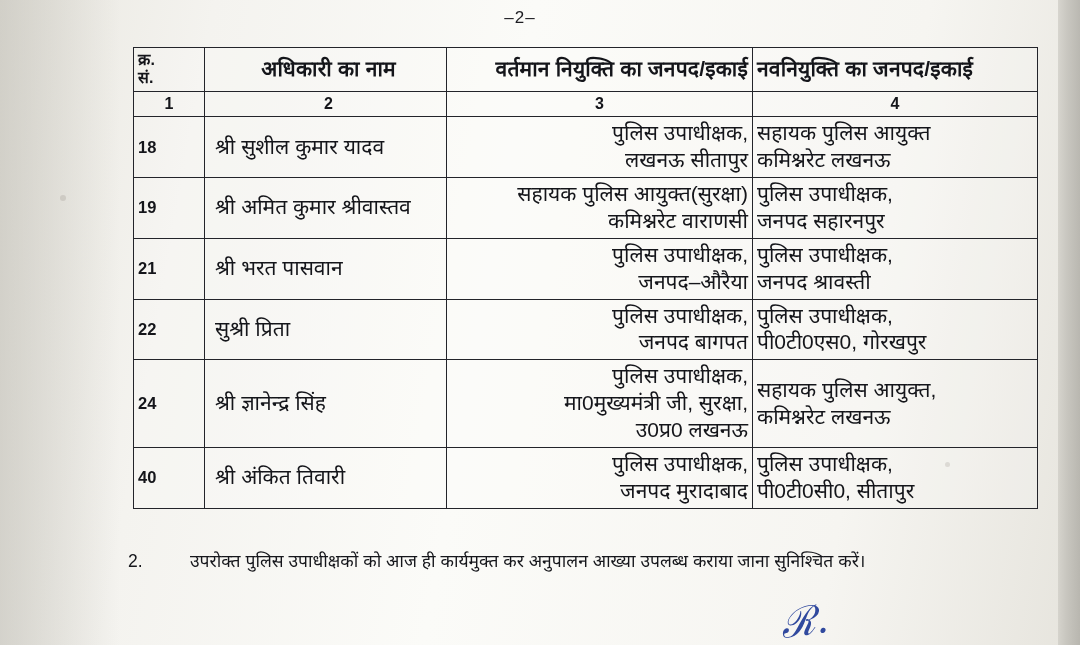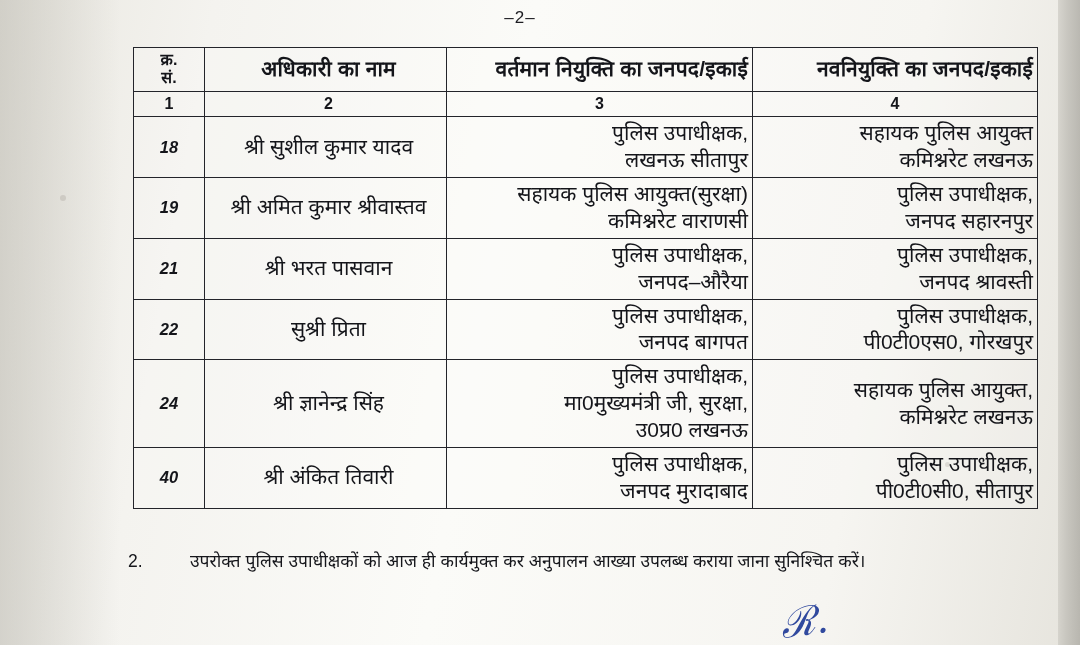--- a/index.html
+++ b/index.html
@@ -58,40 +58,40 @@
     background: rgba(255,255,255,0.18);
   }
   .doc-table td, .doc-table th {
     border: 1.6px solid #23242a;
     padding: 3px 4px;
     vertical-align: middle;
     color: #14151a;
     font-size: 21px;
     line-height: 1.28;
   }
-  .col-sn  { width: 62px;  text-align: center; }
-  .col-name{ width: 227px; text-align: center; padding-left: 10px !important; }
+  .col-sn  { width: 62px;  text-align: left; }
+  .col-name{ width: 227px; text-align: left; padding-left: 10px !important; }
   .col-cur { width: 297px; text-align: right; }
-  .col-new { width: 276px; text-align: right; }
+  .col-new { width: 276px; text-align: left; }
 
   thead th {
     font-weight: 700;
     font-size: 17px;
     text-align: center;
     padding: 7px 4px;
     letter-spacing: .2px;
   }
   thead th.col-sn { font-size: 16px; line-height: 1.15; }
   .numrow td {
     font-weight: 700;
     text-align: center;
     font-size: 16px;
     padding: 2px 4px;
   }
-  tbody td.col-sn { font-weight: 700; font-size: 16.5px; font-style: italic; }
+  tbody td.col-sn { font-weight: 700; font-size: 16.5px; }
   .cell-line { display: block; }
   .para {
     position: absolute;
     left: 128px;
     top: 548px;
     width: 880px;
     font-size: 17.5px;
     color: #15161b;
     line-height: 1.55;
   }

